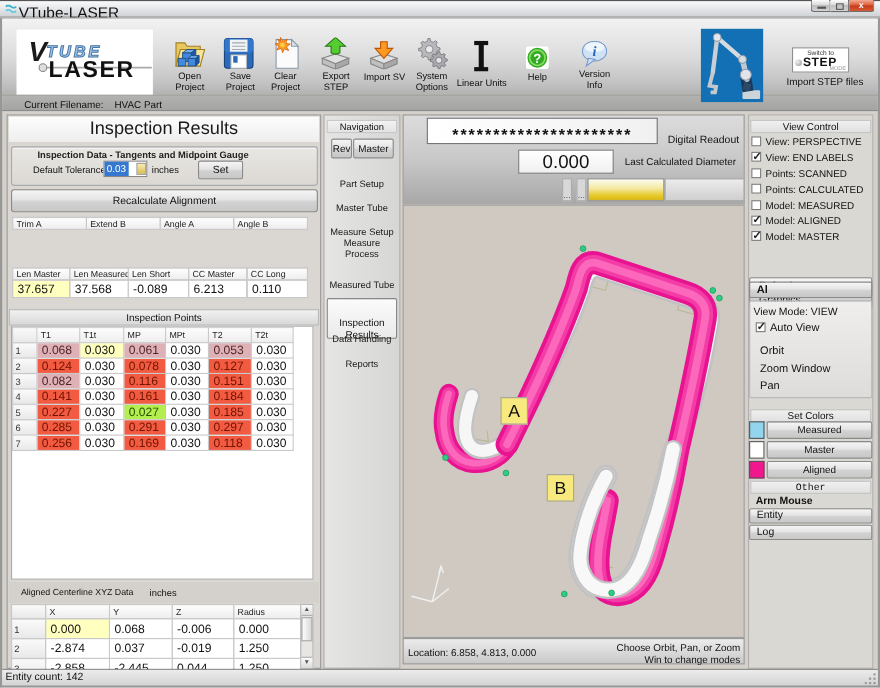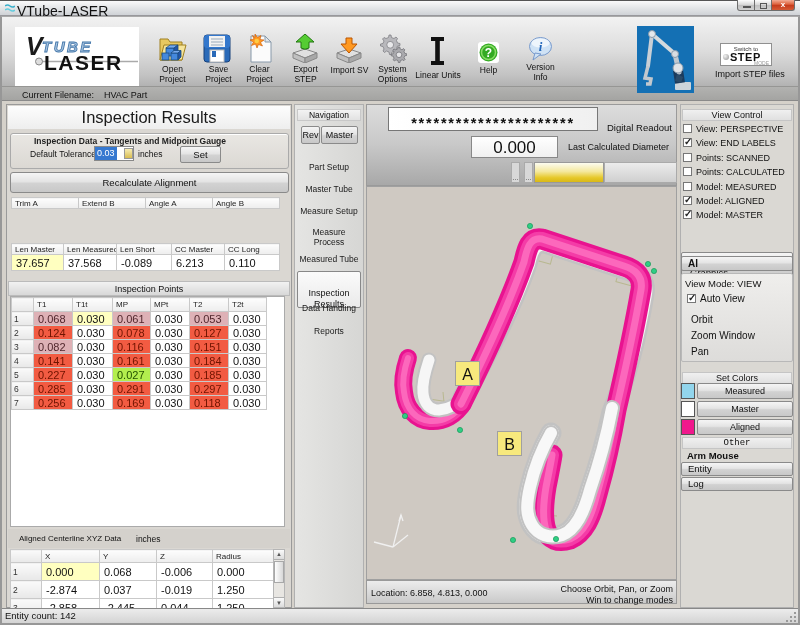--- a/index.html
+++ b/index.html
@@ -472,21 +472,21 @@
   <div style="position:absolute;left:0;bottom:0;width:10px;height:10px;background:linear-gradient(#fafafa,#dcdcdc);border-top:1px solid #b0b0b0;font-size:6px;text-align:center;line-height:11px;color:#555">▼</div>
 </div>
 
 <div class="abs" id="navpanel"></div>
 <div class="abs" id="nav-title">Navigation</div>
 <div class="abs btn3d" id="revbtn">Rev</div>
 <div class="abs btn3d" id="masterbtn">Master</div>
 <div class="abs navtxt" style="top:162px">Part Setup</div>
 <div class="abs navtxt" style="top:184px">Master Tube</div>
 <div class="abs navtxt" style="top:206px">Measure Setup</div>
-<div class="abs navtxt" style="top:227px">Measure<br>Process</div>
+<div class="abs navtxt" style="top:216px">Measure<br>Process</div>
 <div class="abs navtxt" style="top:254px">Measured Tube</div>
 <div class="abs" id="nav-ir">Inspection<br>Results</div>
 <div class="abs navtxt" style="top:303px">Data Handling</div>
 <div class="abs navtxt" style="top:326px">Reports</div>
 
 <div class="abs" id="midtop"></div>
 <div class="abs" id="astbox">**********************</div>
 <div class="abs" id="dr-lbl">Digital Readout</div>
 <div class="abs" id="zerobox">0.000</div>
 <div class="abs" id="lcd-lbl">Last Calculated Diameter</div>

